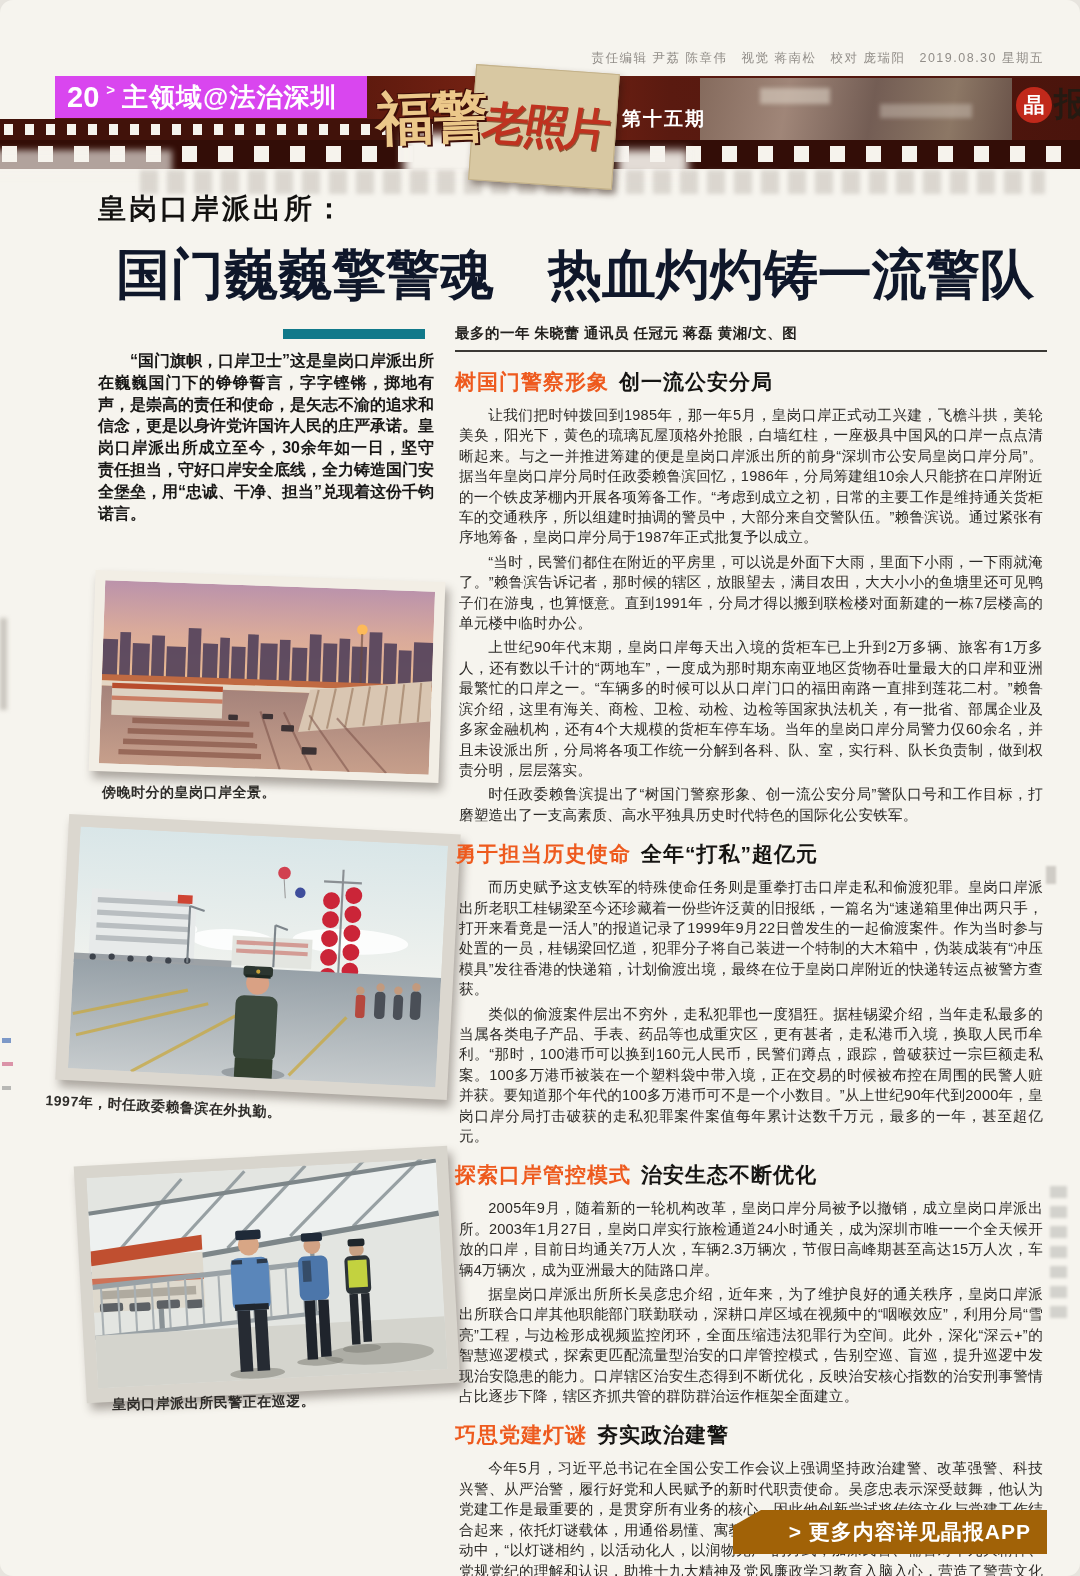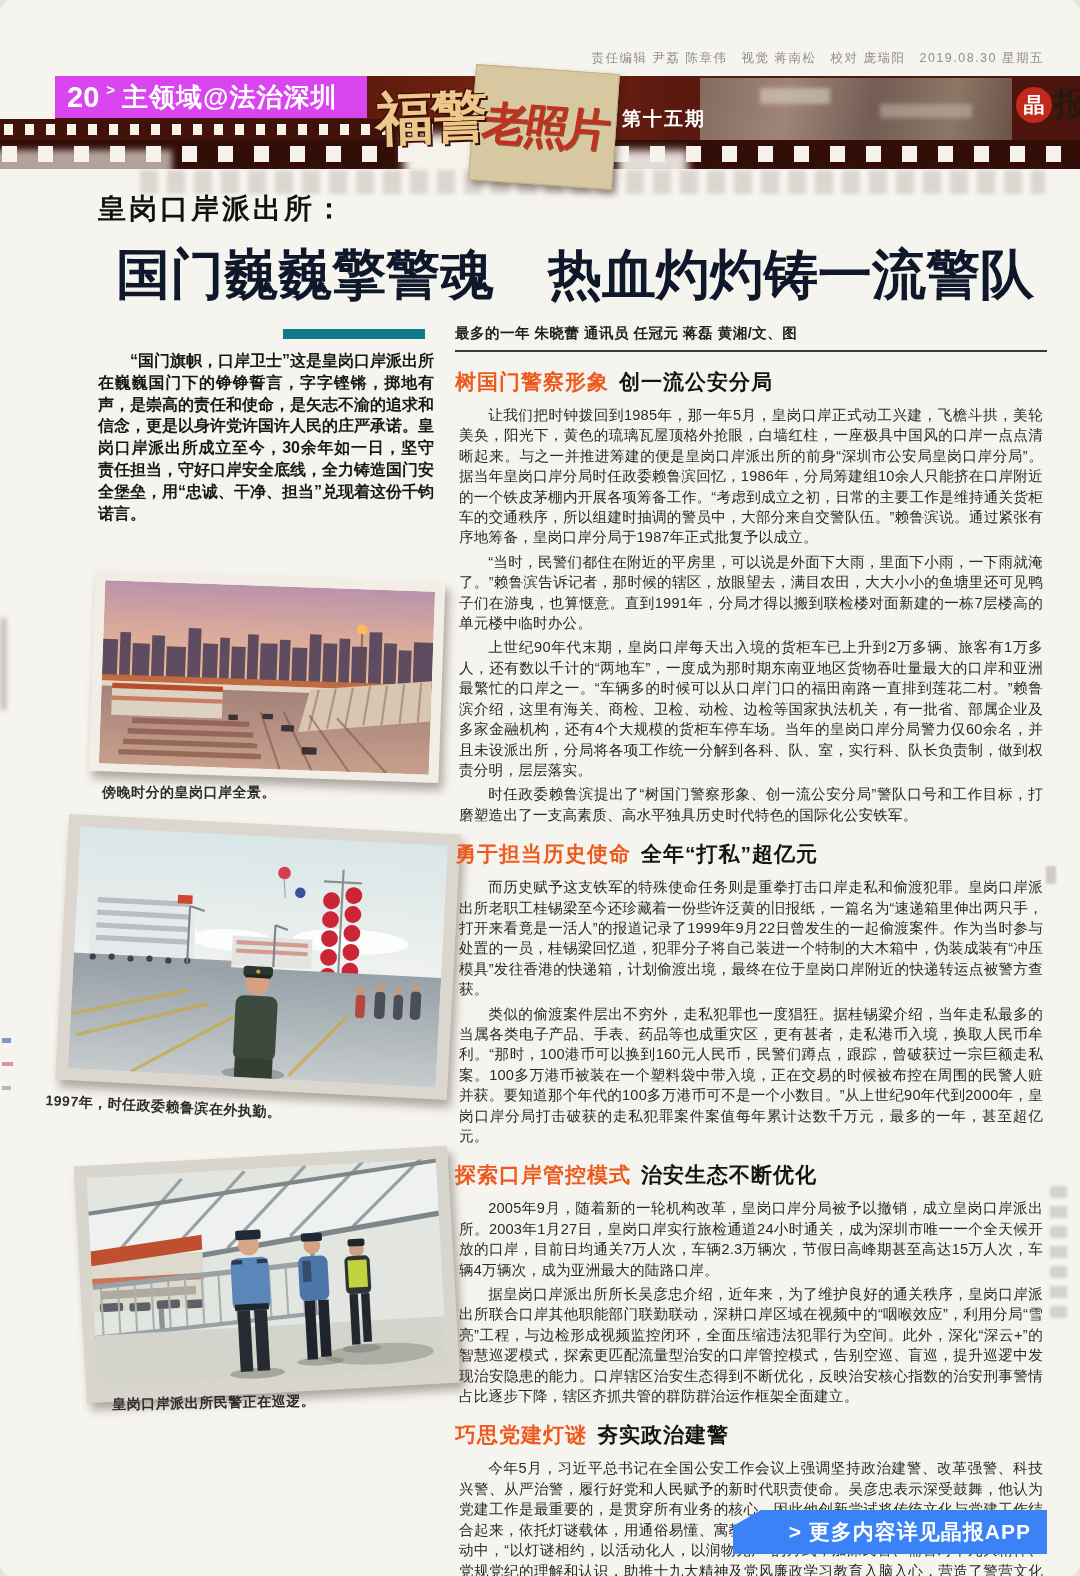--- a/index.html
+++ b/index.html
@@ -60,21 +60,21 @@
   .caption-1{left:102px;top:784px;}
   .caption-2{left:46px;top:1092px;transform:rotate(3deg);transform-origin:left top;}
   .caption-3{left:112px;top:1396px;transform:rotate(-1deg);transform-origin:left top;}
   
   .right-col{position:absolute;left:455px;top:366px;width:592px;}
   .sec-h{margin:16px 0 10px;font-size:21px;line-height:26px;font-weight:900;letter-spacing:1px;color:#151412;}
   .sec:first-child .sec-h{margin-top:3px;}
   .sec-em{color:#ee5a1e;margin-right:10px;}
   .body-p{margin:4px;font-size:14.6px;line-height:20.4px;text-align:justify;text-indent:2em;color:#2b2926;letter-spacing:.2px;}
   
-  .ribbon{position:absolute;left:733px;top:1510px;width:314px;height:44px;background:#3b82f6;color:#fff;
+  .ribbon{position:absolute;left:733px;top:1510px;width:314px;height:44px;background:#a16207;color:#fff;
     font-size:21px;font-weight:900;display:flex;align-items:center;justify-content:flex-end;
     box-sizing:border-box;padding-right:16px;letter-spacing:1px;
     clip-path:polygon(28px 0,100% 0,100% 100%,0 100%,0 16px);}
   
   .art{position:absolute;}
   .art-dot1{left:2px;top:1038px;width:9px;height:5px;background:#4a72b8;opacity:.7;}
   .art-dot2{left:2px;top:1062px;width:11px;height:4px;background:#d06a8a;opacity:.7;}
   .art-dot3{left:2px;top:1086px;width:9px;height:4px;background:#8f8f8f;opacity:.6;}
   .art-streak{left:0;top:618px;width:7px;height:92px;background:#c9c5be;filter:blur(2px);}
   .art-bleed{left:1050px;top:1178px;width:17px;height:140px;opacity:.5;filter:blur(1.5px);

